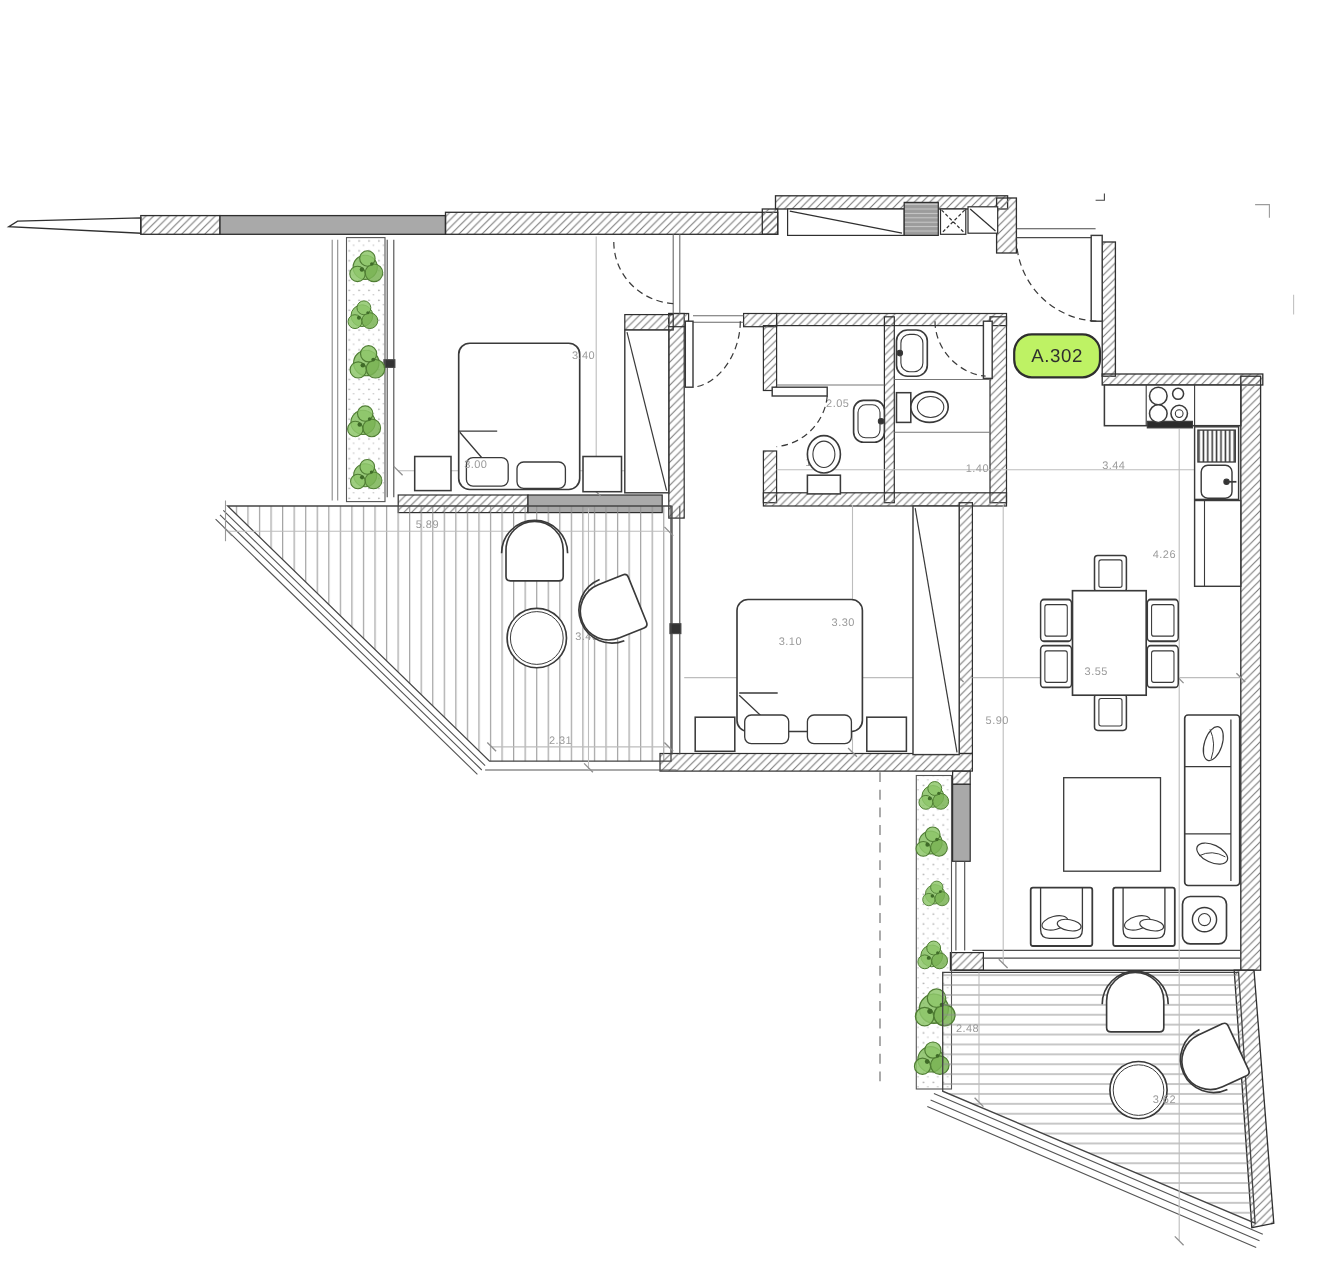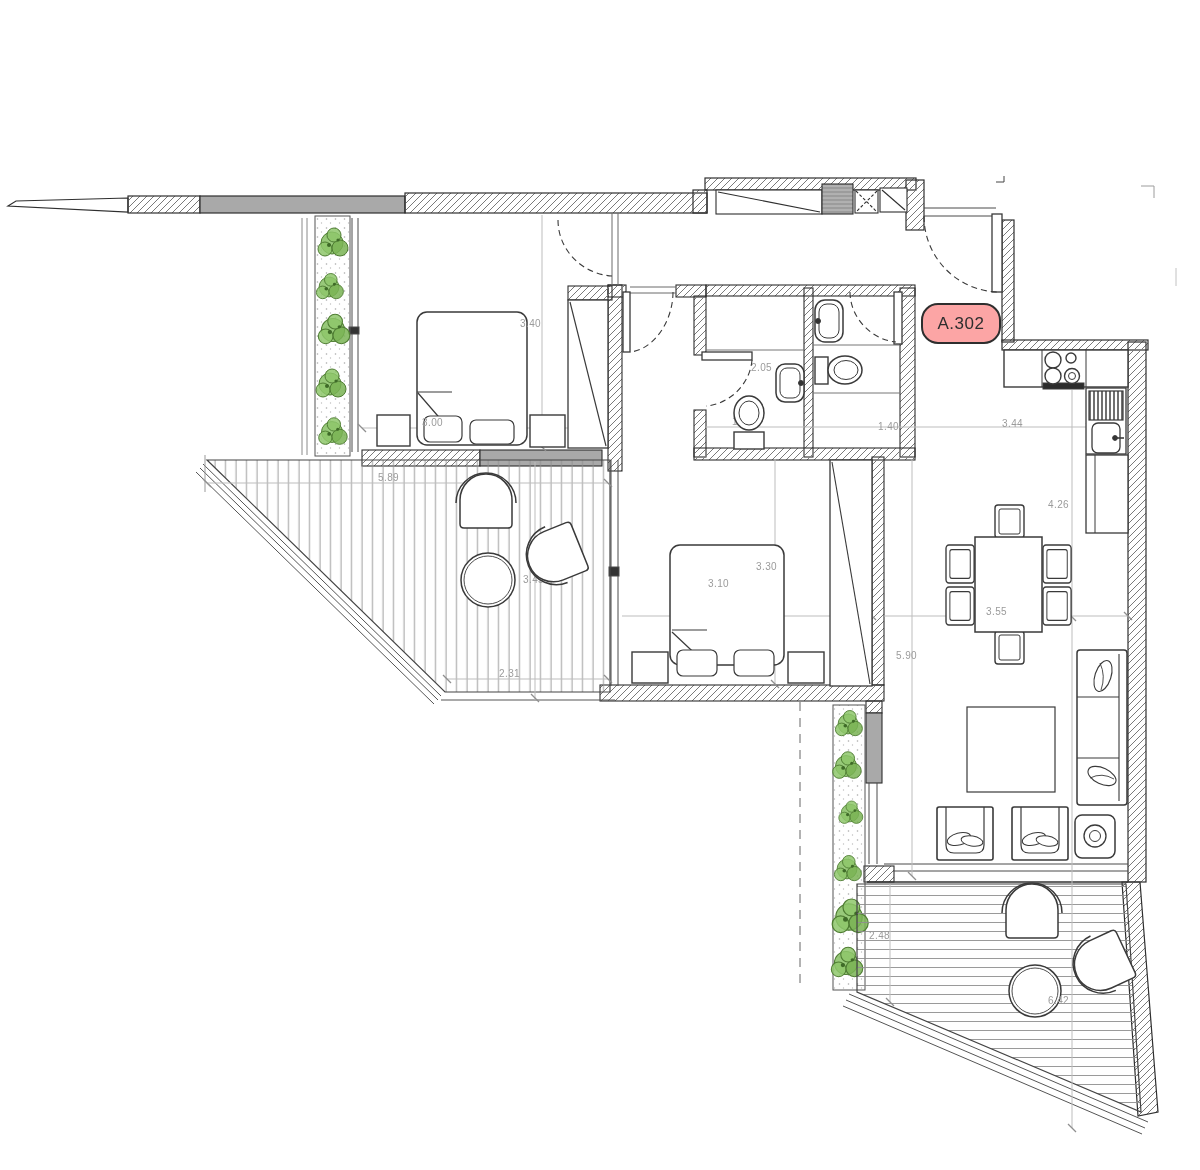--- a/index.html
+++ b/index.html
@@ -5,21 +5,21 @@
   html,body{margin:0;padding:0;background:#fff;}
   .plan{position:relative;width:1200px;height:1170px;background:#ffffff;overflow:hidden;
         font-family:"Liberation Sans", sans-serif;}
   .plan svg{position:absolute;left:0;top:0;}
   #base{z-index:1;}
   #furniture{z-index:3;}
   .dim{position:absolute;font-size:10px;color:#9b9b9b;letter-spacing:.4px;white-space:nowrap;}
   .dim.over{z-index:4;}
   .dim.under{z-index:2;}
   .badge{position:absolute;left:921px;top:303px;width:76px;height:37px;z-index:5;
-         border:2px solid #2e2e2e;border-radius:17px;background:#fca5a5;
+         border:2px solid #2e2e2e;border-radius:17px;background:#bef264;
          display:flex;align-items:center;justify-content:center;
          font-size:17px;color:#2e2e2e;letter-spacing:.5px;}
 </style>
 </head>
 <body>
 
 <div class="plan">
 
 <svg id="base" width="1200" height="1170" viewBox="0 0 1200 1170">
   <defs>
@@ -334,17 +334,17 @@
 <span class="dim over" style="left:878px;top:421px">1.40</span>
 <span class="dim over" style="left:1002px;top:418px">3.44</span>
 <span class="dim over" style="left:1048px;top:499px">4.26</span>
 <span class="dim over" style="left:378px;top:472px">5.89</span>
 <span class="dim over" style="left:499px;top:668px">2.31</span>
 <span class="dim over" style="left:756px;top:561px">3.30</span>
 <span class="dim over" style="left:708px;top:578px">3.10</span>
 <span class="dim over" style="left:986px;top:606px">3.55</span>
 <span class="dim over" style="left:896px;top:650px">5.90</span>
 <span class="dim over" style="left:869px;top:930px">2.48</span>
-<span class="dim over" style="left:1048px;top:995px">6.42</span>
+<span class="dim over" style="left:1048px;top:995px">3.62</span>
 
 <div class="badge">A.302</div>
 
 </div>
 
 </body></html>

